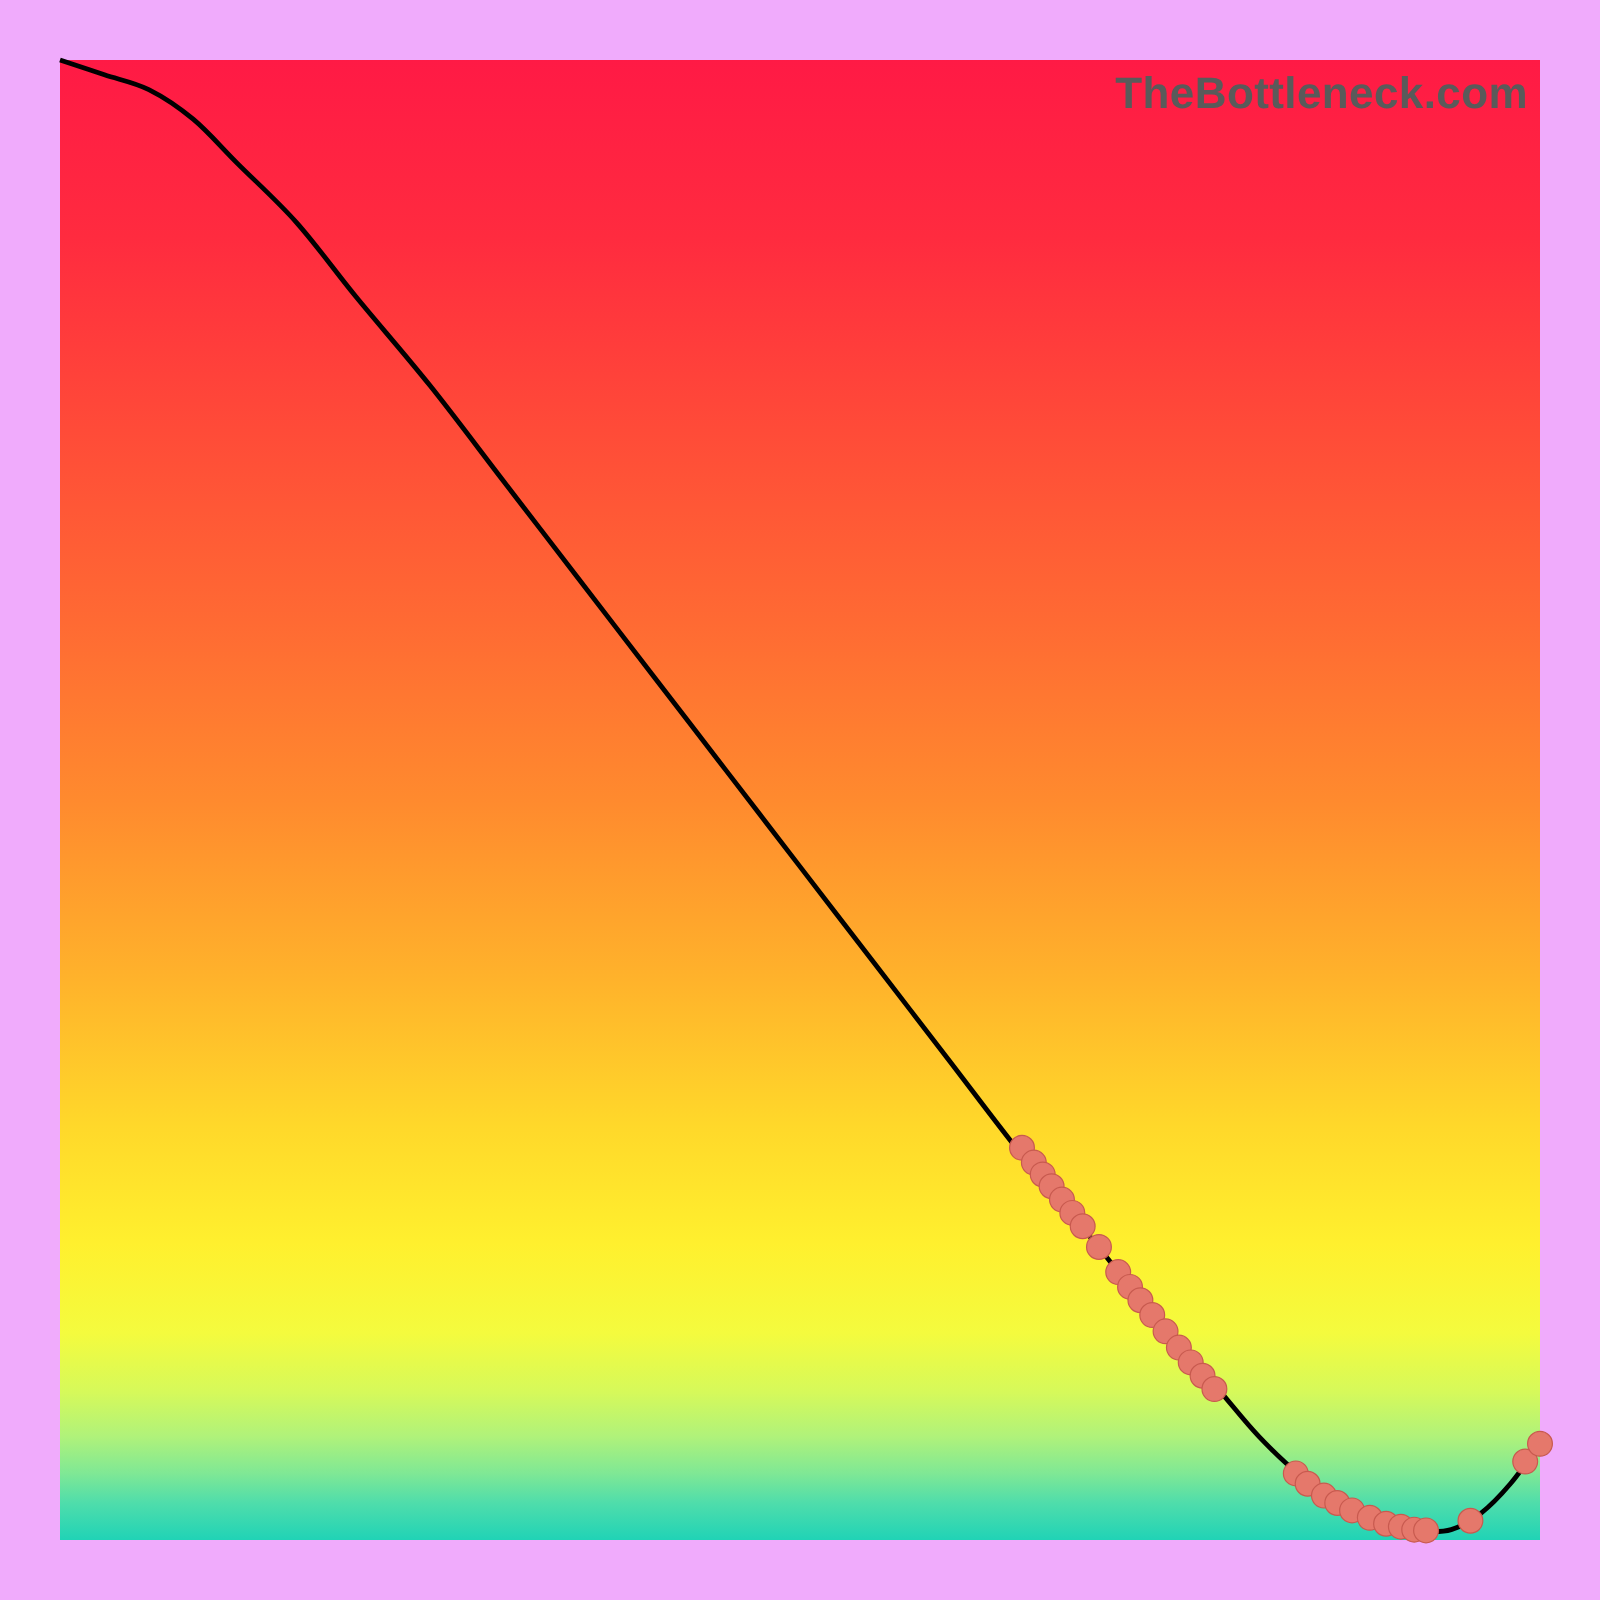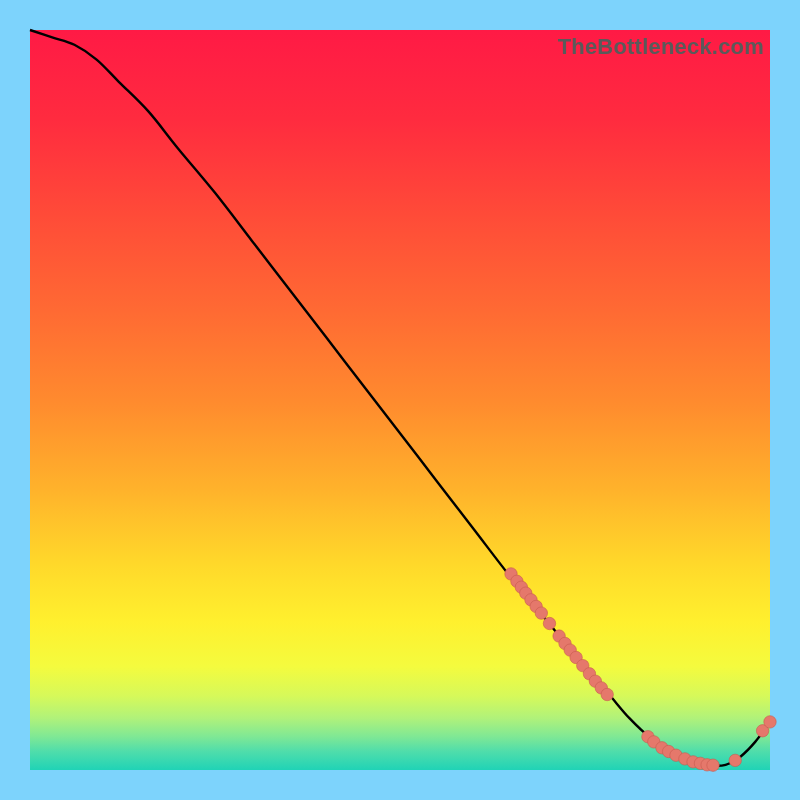--- a/index.html
+++ b/index.html
@@ -10,21 +10,21 @@
     background: #000;
     overflow: hidden;
     font-family: Arial, Helvetica, sans-serif;
   }
   .frame {
     position: absolute;
     left: 0;
     top: 0;
     width: 800px;
     height: 800px;
-    background: #7dd3fc;
+    background: #f0abfc;
   }
   .plot-area {
     position: absolute;
     left: 30px;
     top: 30px;
     width: 740px;
     height: 740px;
   }
   
   .gradient-bg {

